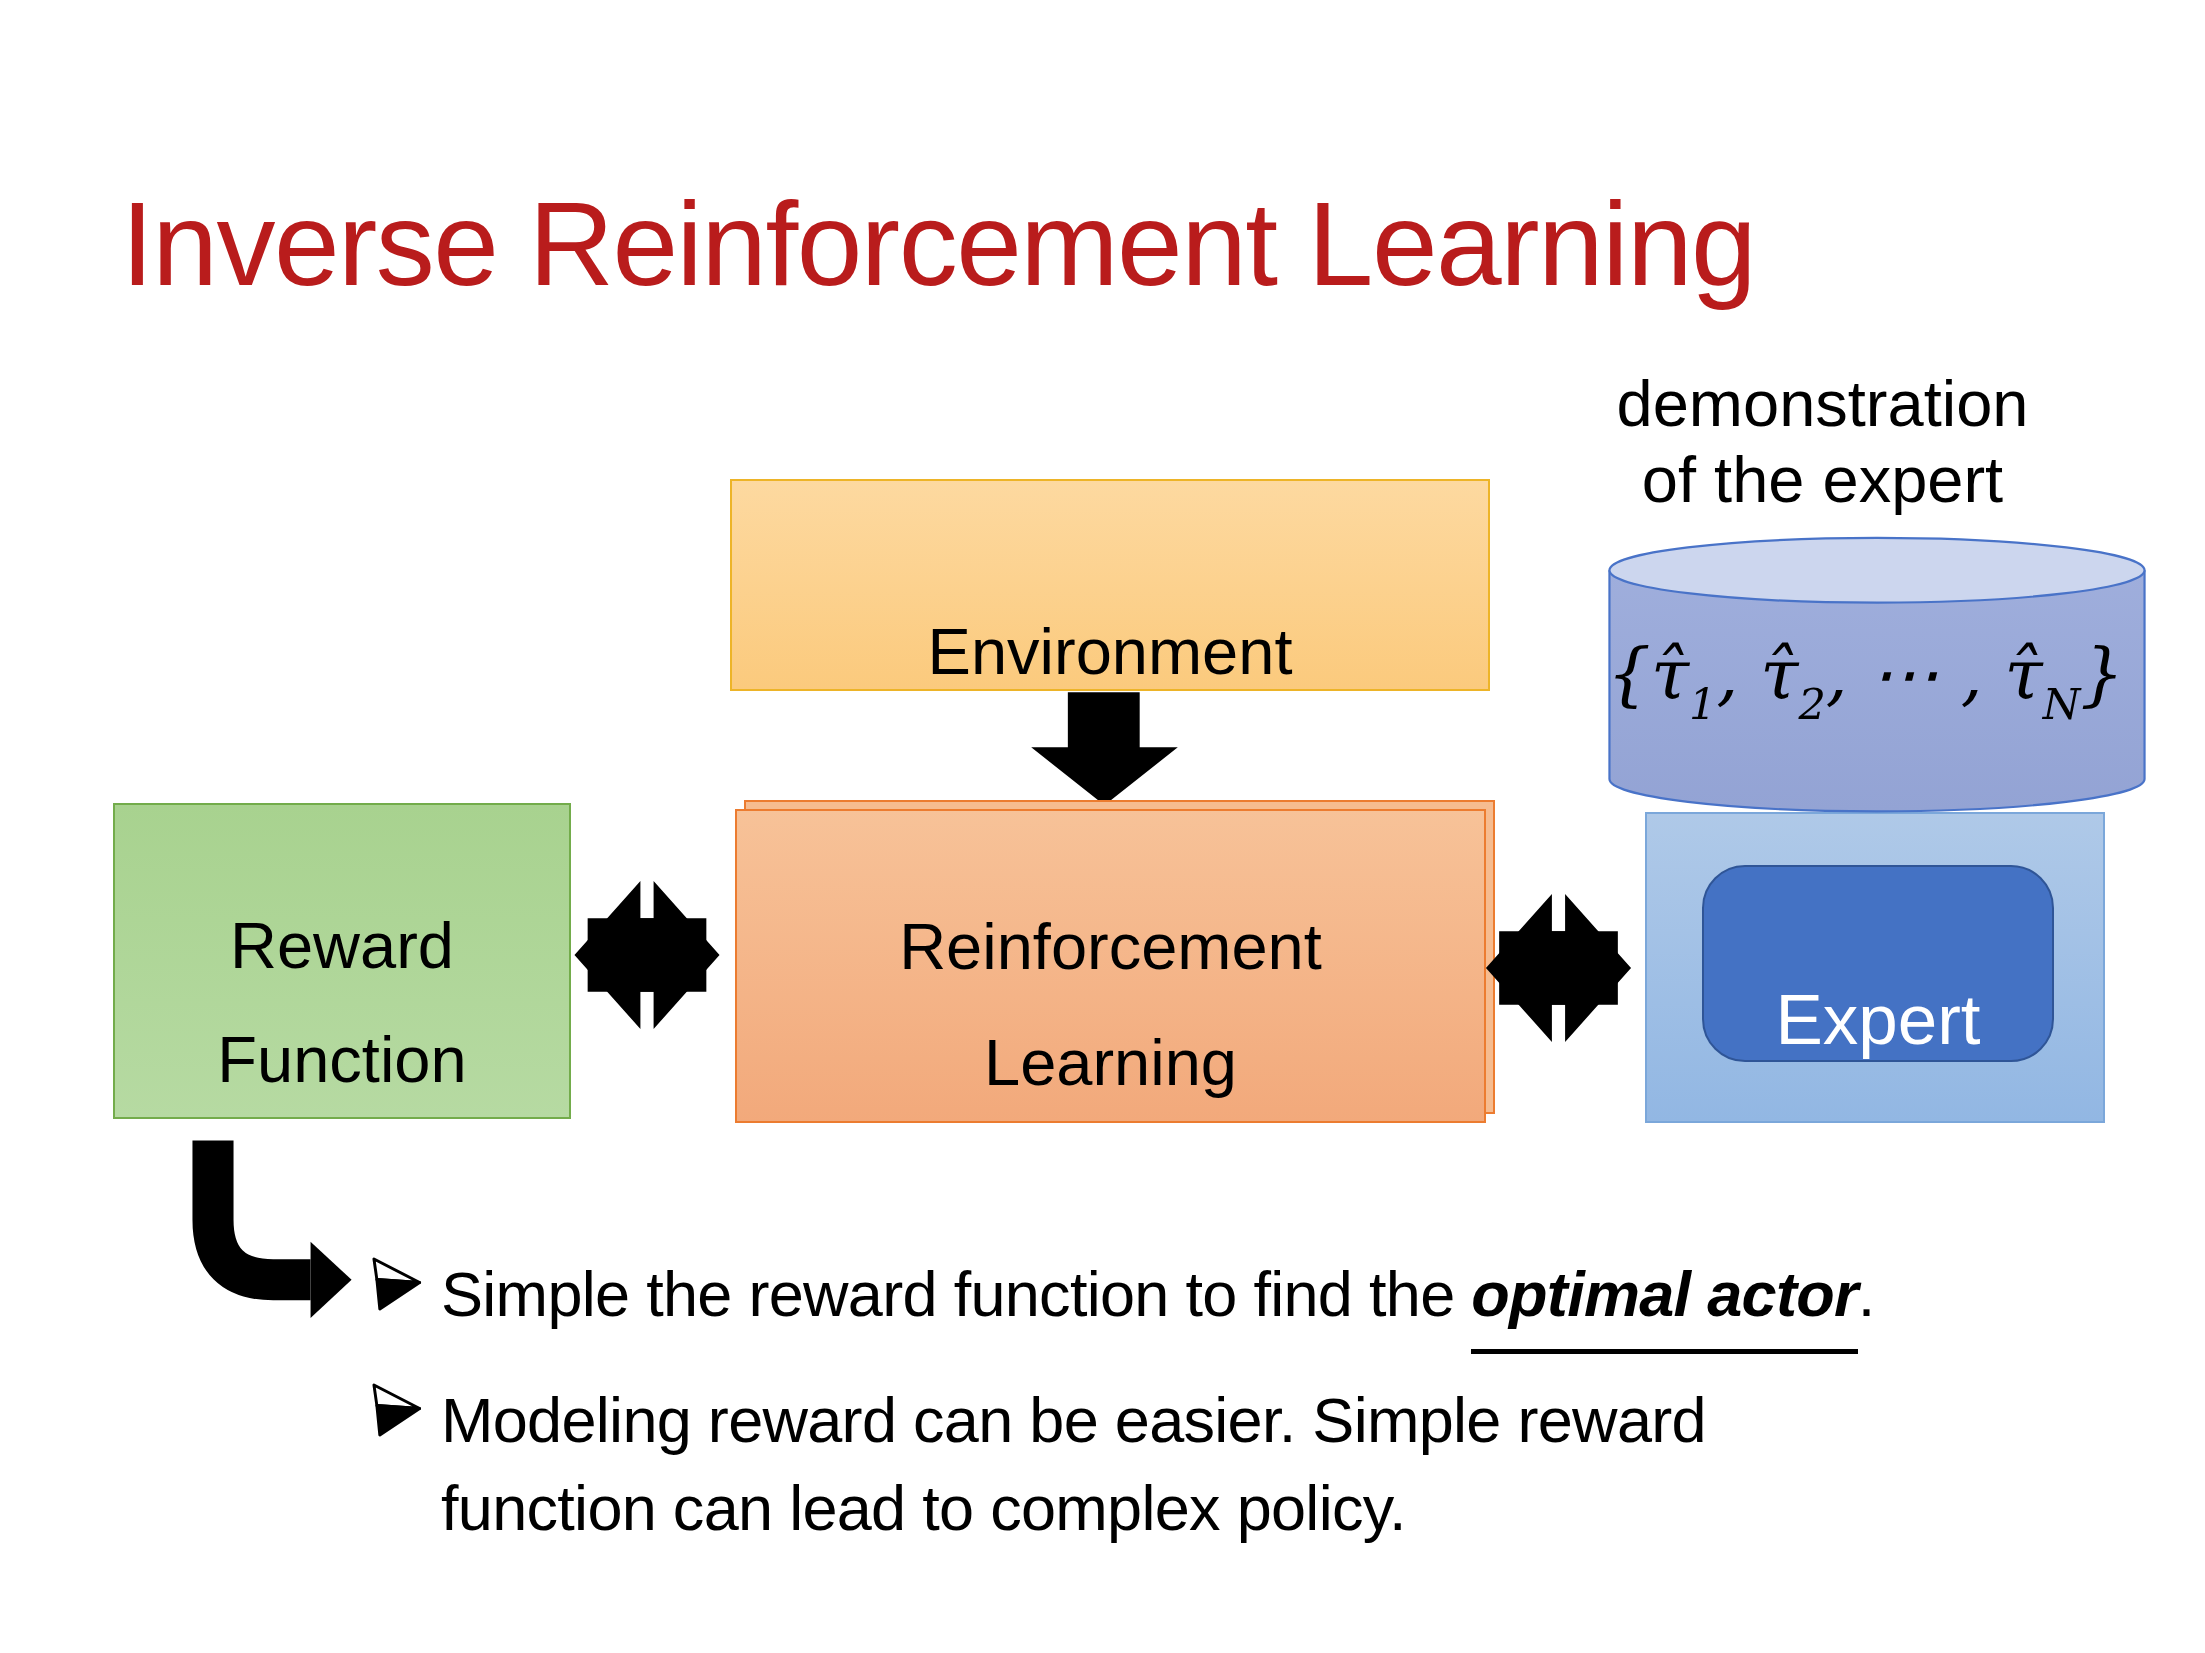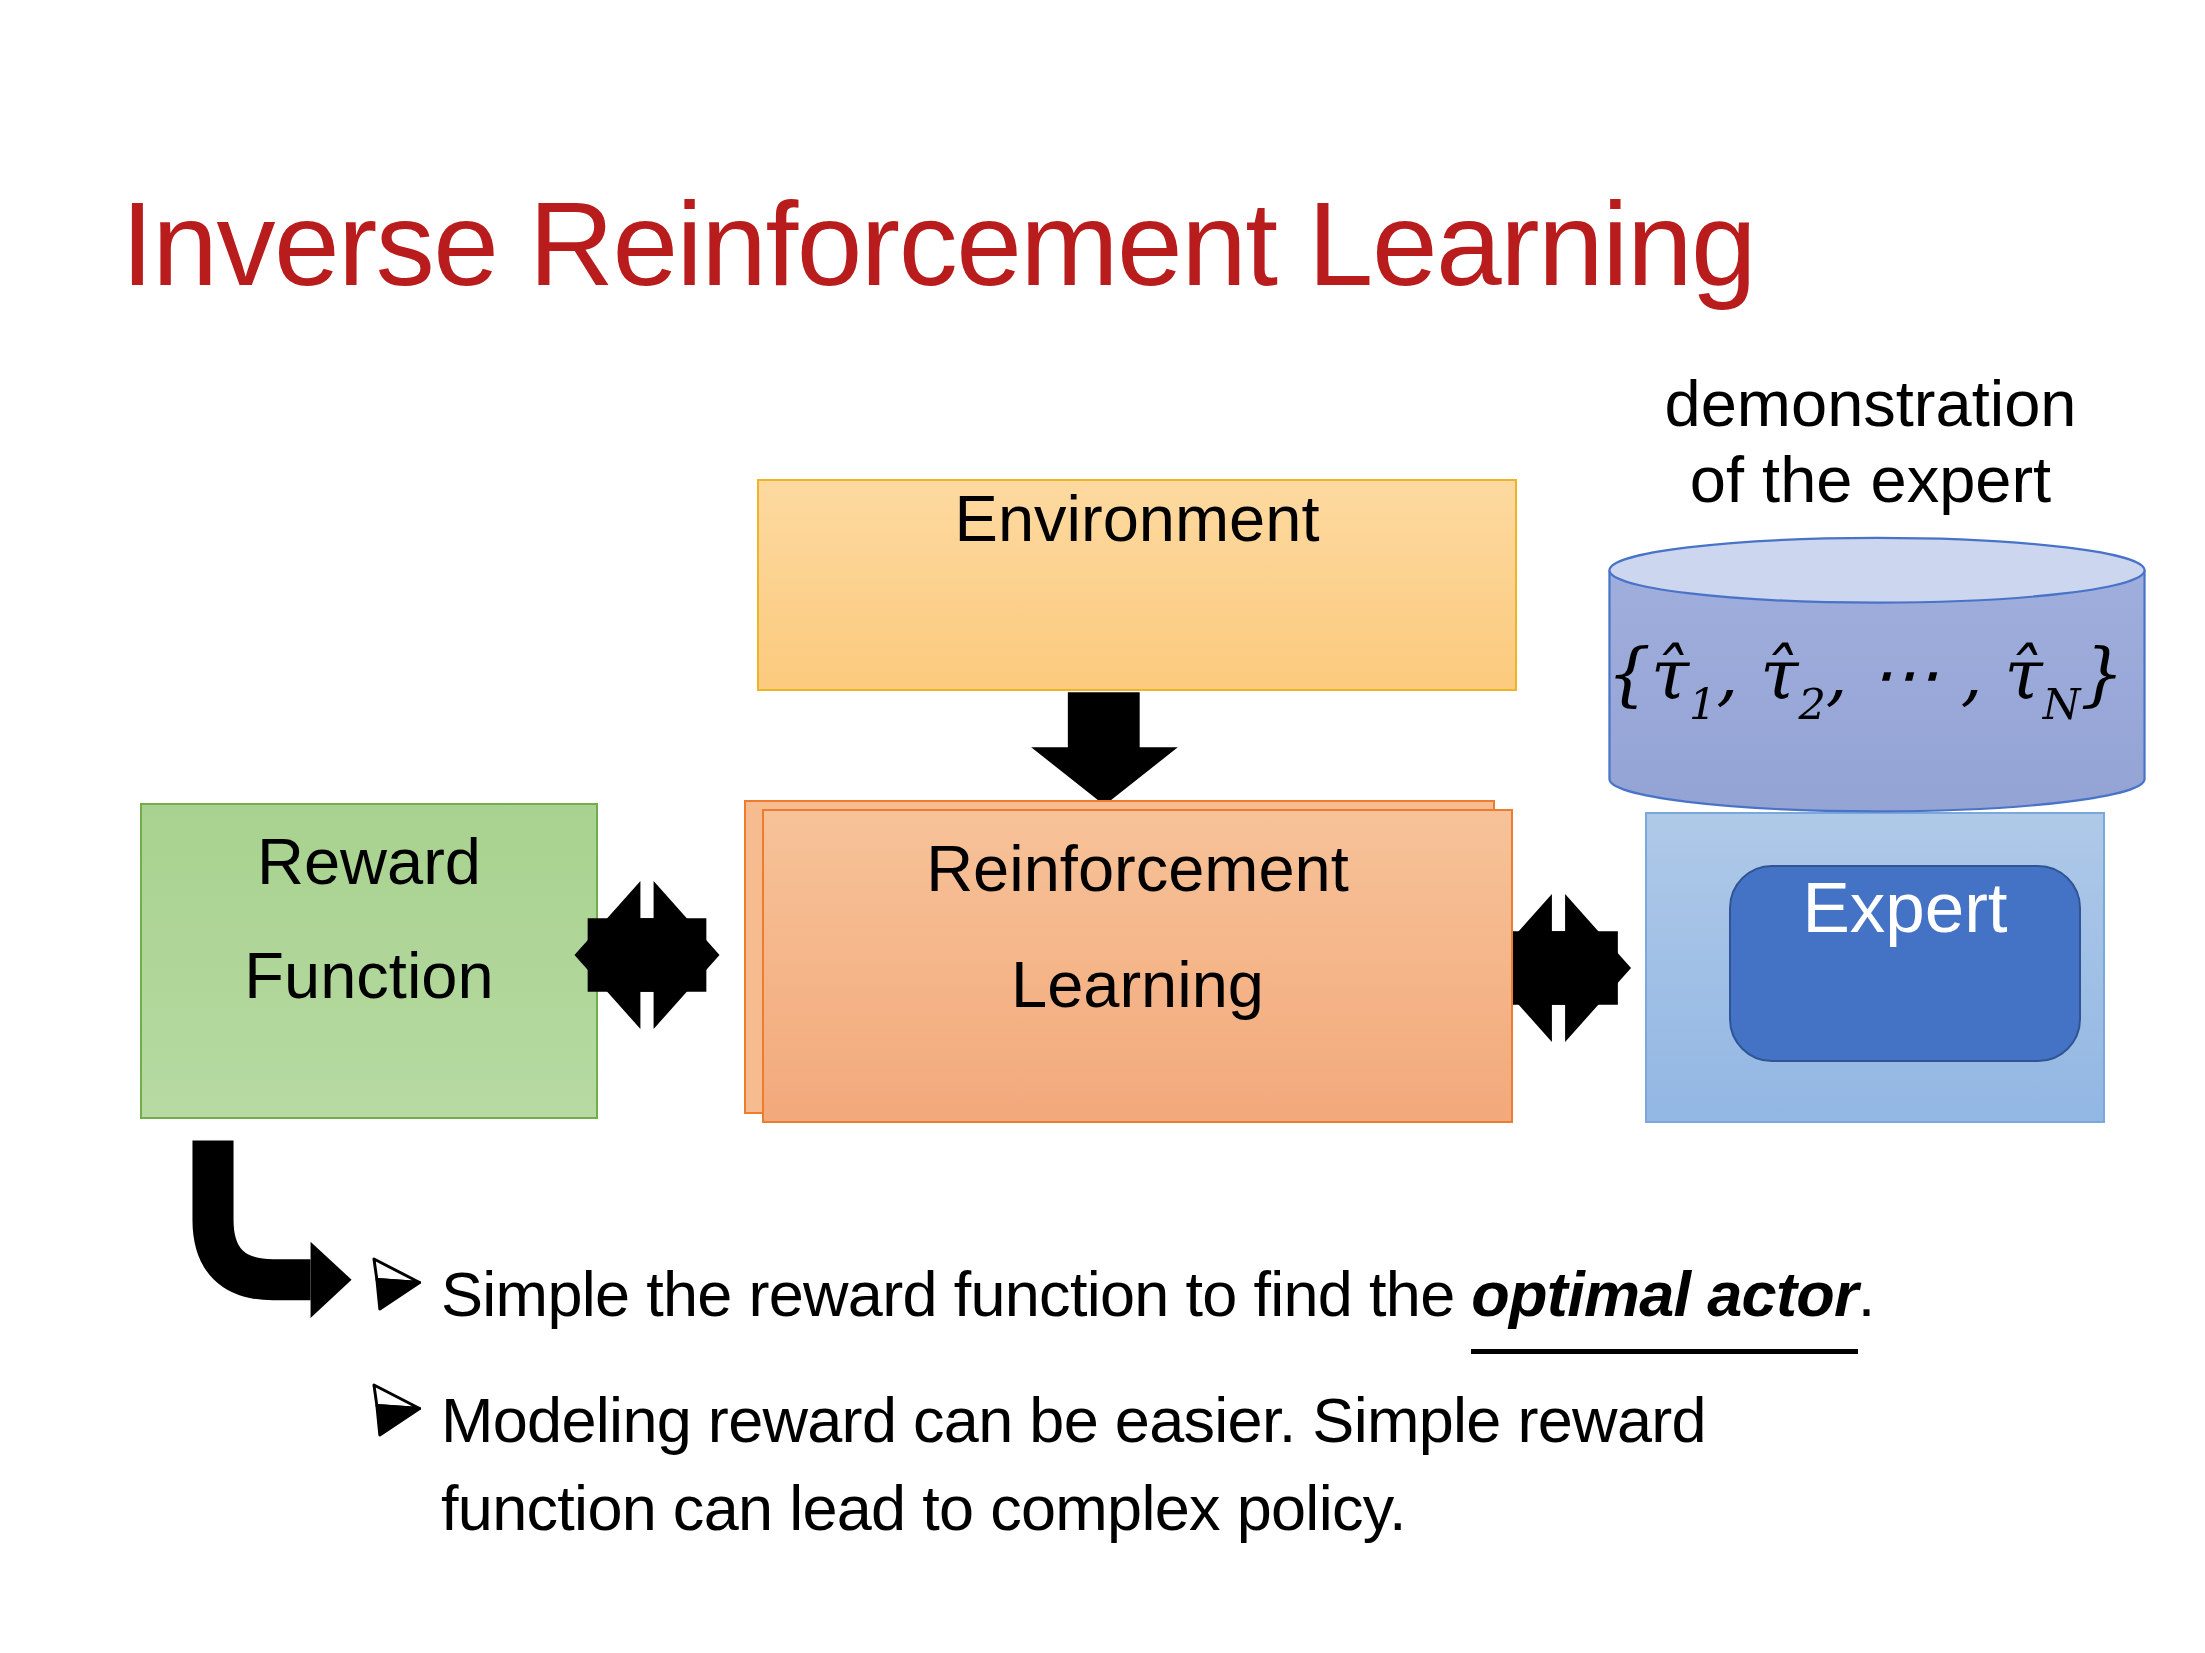--- a/index.html
+++ b/index.html
@@ -6,28 +6,27 @@
   #slide{
     position:relative; width:2205px; height:1654px; overflow:hidden;
     background:#FFFFFF; font-family:"Liberation Sans", sans-serif; color:#000;
   }
   .abs{position:absolute;}
   #title{
     left:121px; top:176px; font-size:118px; letter-spacing:-1.5px;
     color:#b91c1c; white-space:nowrap;
   }
   #demo-label{
-    left:1580px; top:366px; width:581px; text-align:center;
+    left:1532px; top:366px; width:581px; text-align:center;
     font-size:65px; line-height:76px;
   }
   .node{
     position:absolute; display:flex; flex-direction:column;
-    align-items:center; justify-content:flex-start; text-align:center;
+    align-items:center; justify-content:flex-end; text-align:center;
     font-size:65px;
-    margin-left:27px;
   }
   #env-box{
     left:730px; top:479px; width:756px; height:208px;
     border:2.9px solid #EDB428;
     background:linear-gradient(180deg,#FDD9A0 0%,#FBCA7D 100%);
   }
   #reward-box{
     left:113px; top:803px; width:454px; height:312px;
     border:2.9px solid #73AC4B;
     background:linear-gradient(180deg,#A8D28F 0%,#B6DAA2 100%);

